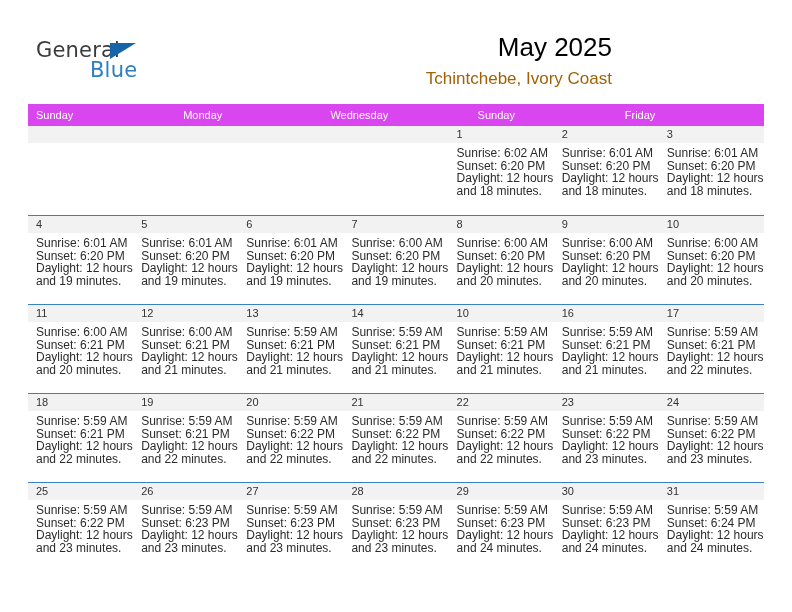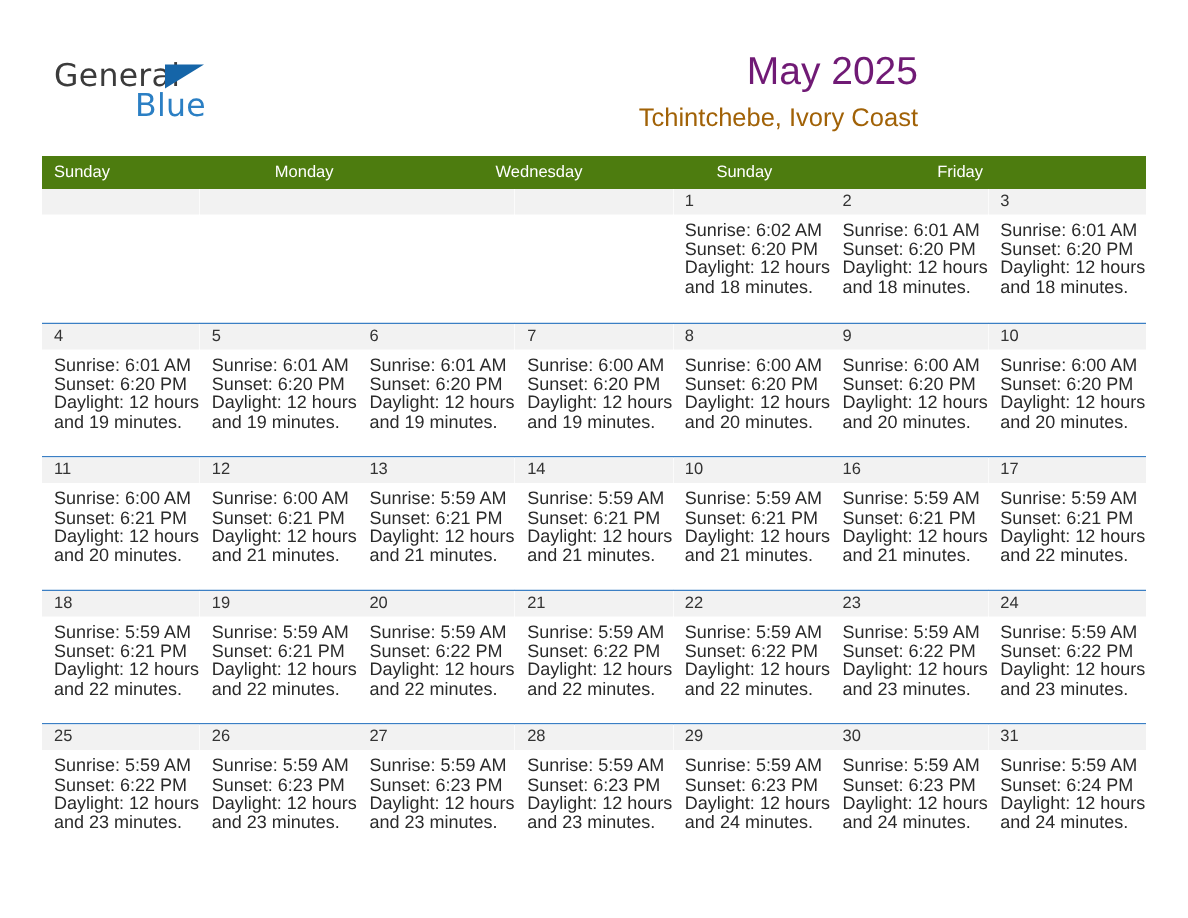--- a/index.html
+++ b/index.html
@@ -69,21 +69,21 @@
   }
 
   .title-block {
     position: absolute;
     right: 0;
     top: 0;
     text-align: right;
   }
   .cal-title {
     font-size: 26px;
-    color: #701a75;
+    color: #000000;
     font-weight: 400;
     line-height: 34px;
     white-space: nowrap;
   }
   .cal-subtitle {
     margin-top: 6px;
     font-size: 17px;
     color: #a16207;
     font-weight: 400;
     line-height: 18px;
@@ -93,21 +93,21 @@
   
   .calendar {
     position: absolute;
     left: 28px;
     top: 104px;
     width: 736px;
   }
 
   .dow-row {
     display: flex;
-    background: #4d7c0f;
+    background: #d946ef;
     height: 22px;
     justify-content: flex-end;
   }
   .dow-cell {
     flex: 1 1 0;
     color: #ffffff;
     font-size: 11px;
     line-height: 22px;
     padding-left: 8px;
     box-sizing: border-box;

